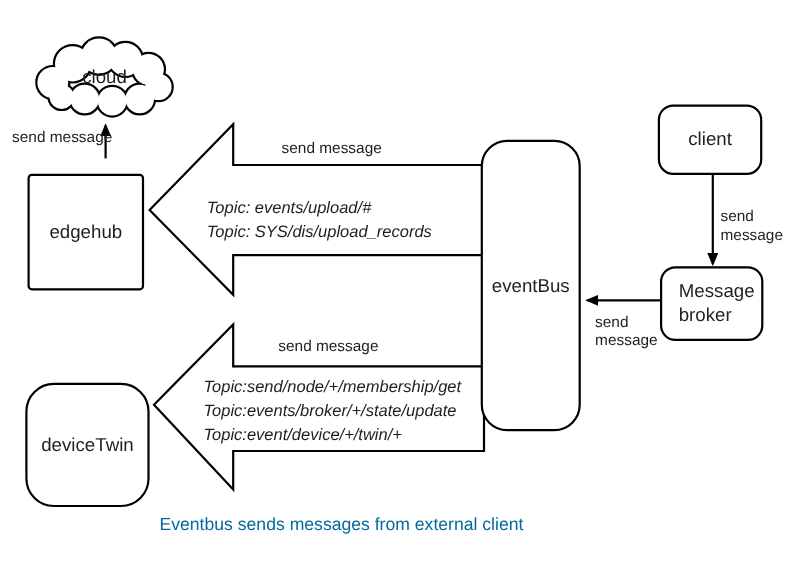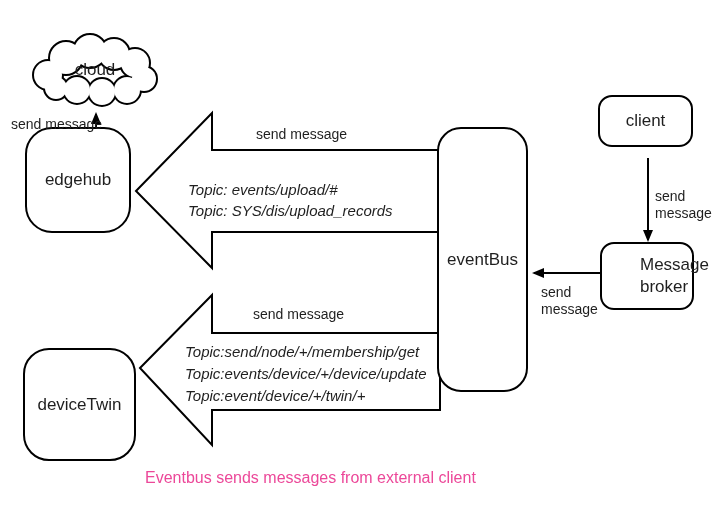--- a/index.html
+++ b/index.html
@@ -15,38 +15,38 @@
   .shapes{position:absolute;left:0;top:0;width:717px;height:519px;}
   .node{
     position:absolute;
     background:#ffffff;
     border:2px solid #000000;
     display:flex;align-items:center;justify-content:center;
     font-size:17px;color:#1f1f1f;
     box-sizing:border-box;
     text-align:center;
   }
-  .node-edgehub   {left:25px;  top:127px; width:106px; height:106px; border-radius:27px;}
+  .node-edgehub   {left:25px;  top:158px; width:106px; height:106px; border-radius:4px;}
   .node-devicetwin{left:23px;  top:312px; width:113px; height:113px; border-radius:26px;margin-top:36px;}
   .node-eventbus  {left:437px; top:127px; width:91px;  height:265px; border-radius:24px;}
-  .node-client    {left:598px; top:95px;  width:95px;  height:52px;  border-radius:14px;}
+  .node-client    {left:598px; top:95px;  width:95px;  height:64px;  border-radius:14px;}
   .node-broker    {left:600px; top:242px; width:94px;  height:68px;  border-radius:14px;
                    justify-content:flex-start; padding-left:15px; text-align:left;}
-  .node-broker span{width:76px;line-height:22px;margin-left:23px;}
+  .node-broker span{width:76px;line-height:22px;}
   .lbl{position:absolute;font-size:14px;color:#1f1f1f;line-height:17px;white-space:nowrap;}
   .lbl-wrap{white-space:normal;}
   .cloud-label{
     position:absolute;left:32px;top:33px;width:126px;height:74px;
     display:flex;align-items:center;justify-content:center;
     font-size:17px;color:#1f1f1f;
   }
   .topics{position:absolute;font-size:15px;color:#1f1f1f;font-style:italic;}
   .topics-top{left:188px;top:179px;line-height:21px;}
   .topics-bottom{left:185px;top:341px;line-height:22px;}
-  .caption{position:absolute;left:145px;top:469px;font-size:16px;color:#ec4899;white-space:nowrap;}
+  .caption{position:absolute;left:145px;top:469px;font-size:16px;color:#0369a1;white-space:nowrap;}
   .lbl-cloud-msg {left:11px; top:116px;}
   .lbl-top-arrow {left:256px;top:126px;}
   .lbl-bot-arrow {left:253px;top:306px;}
   .lbl-client-broker{left:655px;top:188px;width:60px;}
   .lbl-broker-bus{left:541px;top:284px;width:60px;}
 </style>
 </head>
 <body>
 
 <div class="canvas">
@@ -120,19 +120,19 @@
 
   <div class="lbl lbl-wrap lbl-broker-bus">send message</div>
 
   <div class="topics topics-top">
     <div>Topic: events/upload/#</div>
     <div>Topic: SYS/dis/upload_records</div>
   </div>
 
   <div class="topics topics-bottom">
     <div>Topic:send/node/+/membership/get</div>
-    <div>Topic:events/device/+/device/update</div>
+    <div>Topic:events/broker/+/state/update</div>
     <div>Topic:event/device/+/twin/+</div>
   </div>
 
   <div class="caption">Eventbus sends messages from external client</div>
 
 </div>
 
 </body></html>

